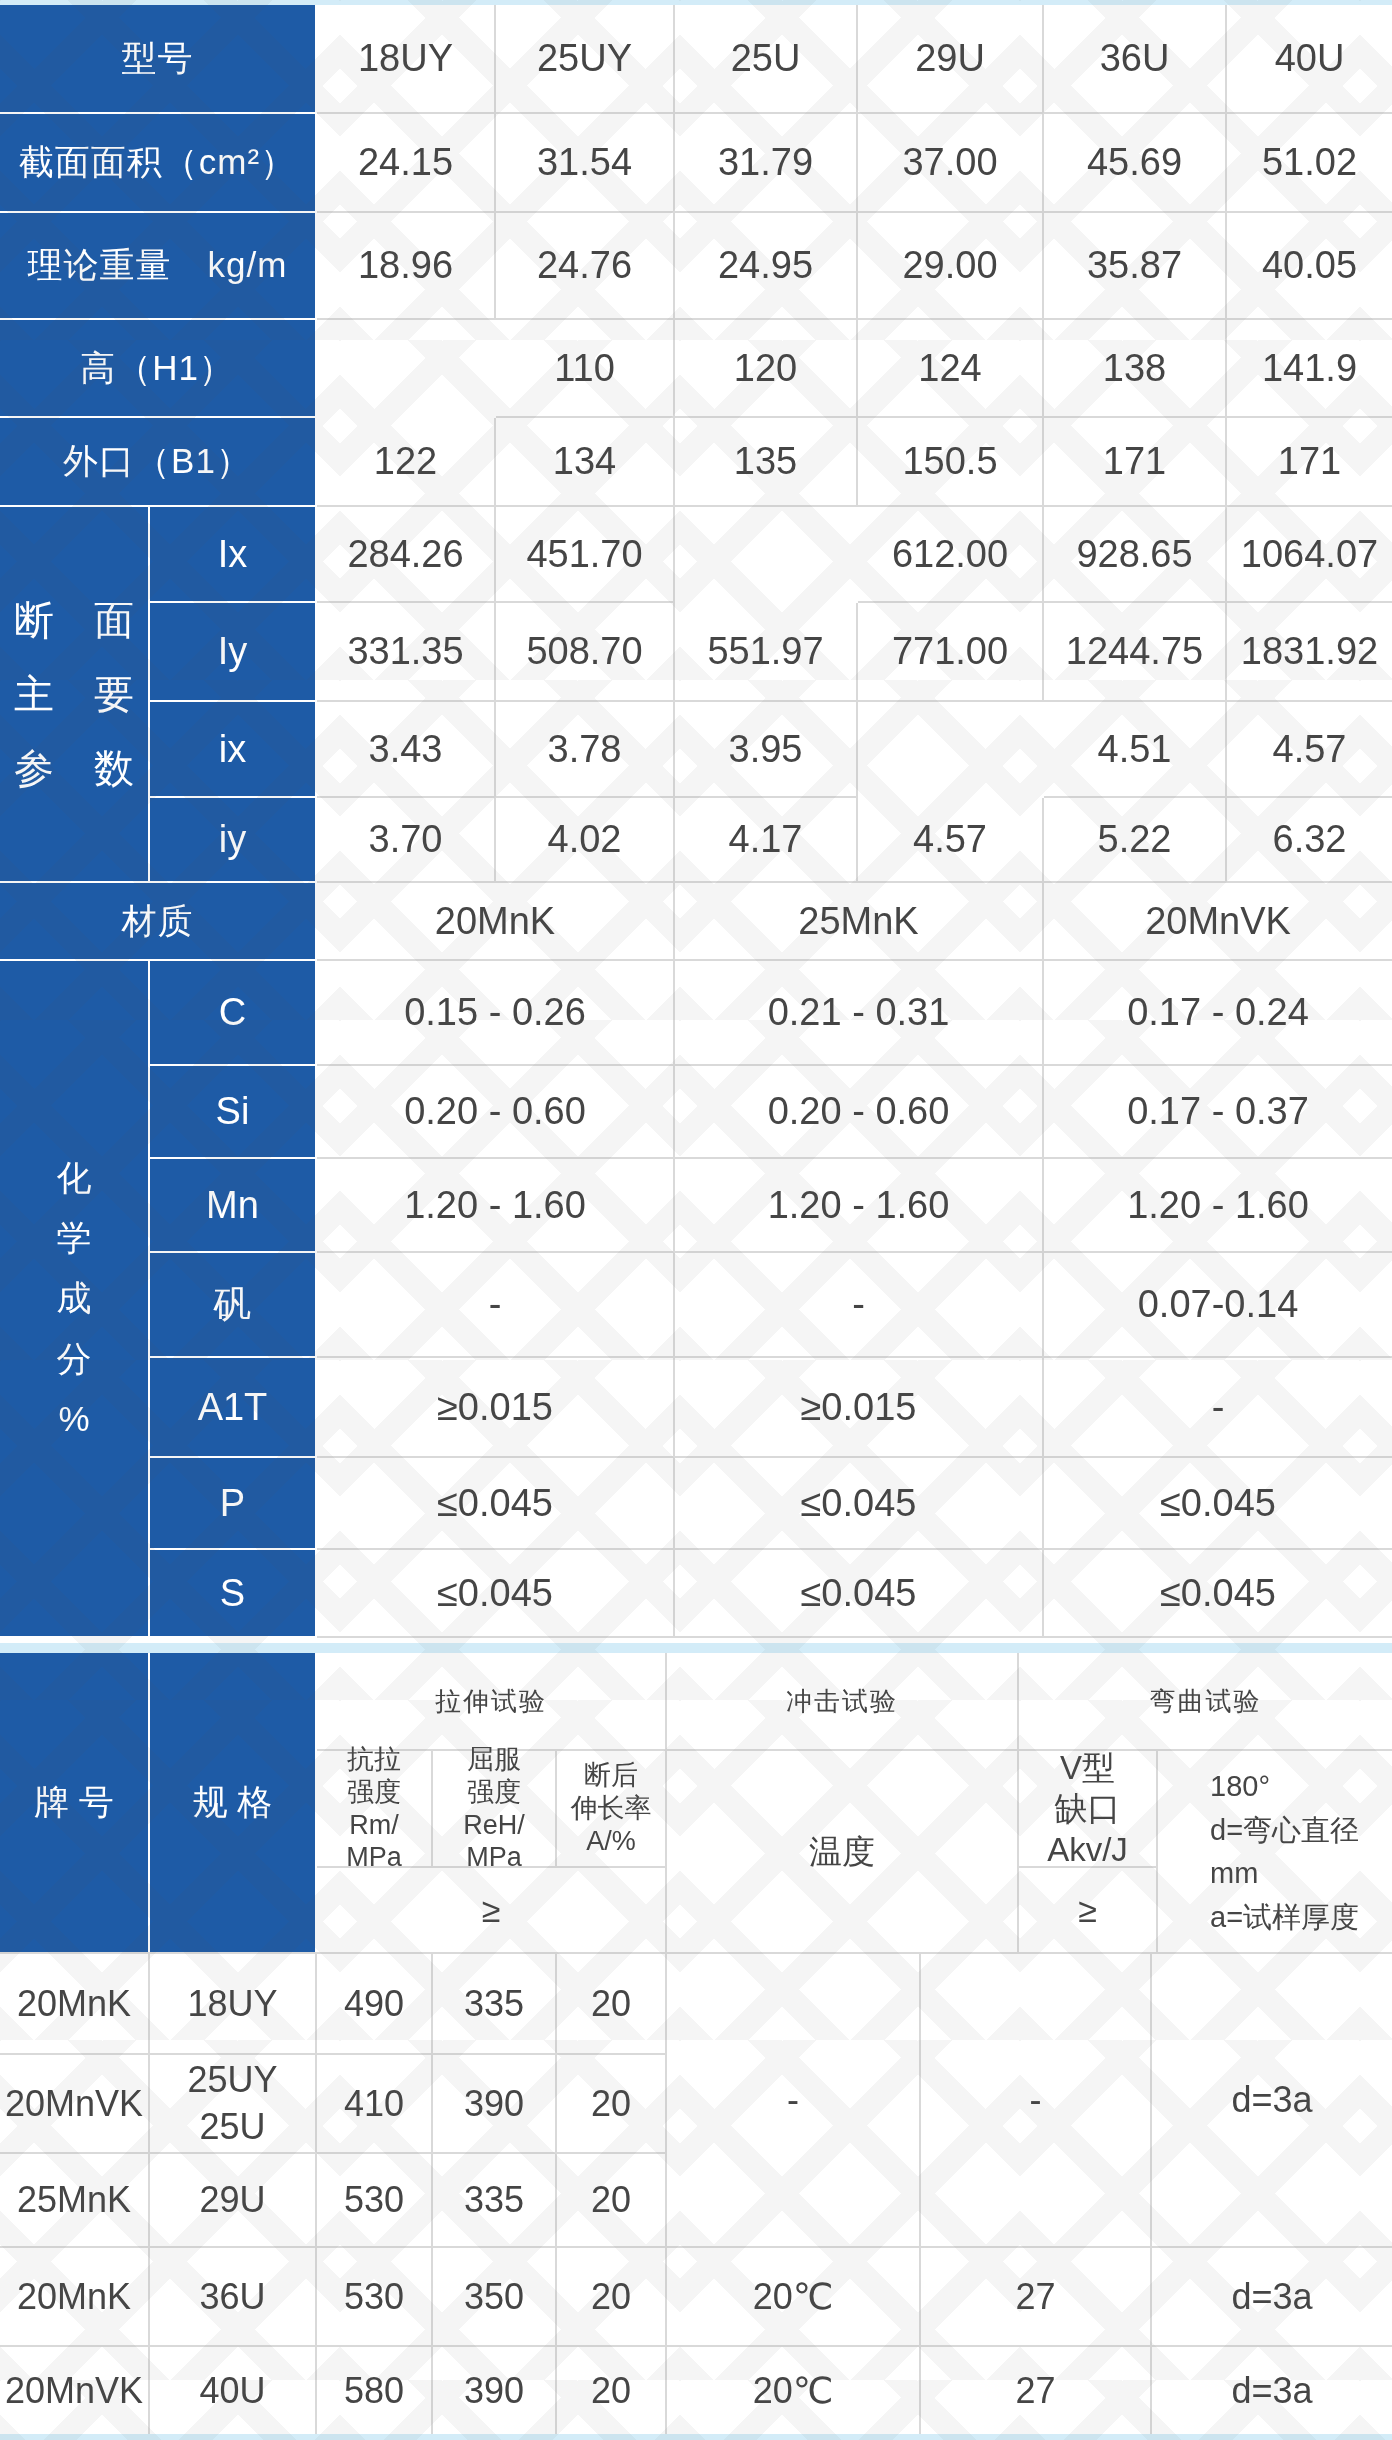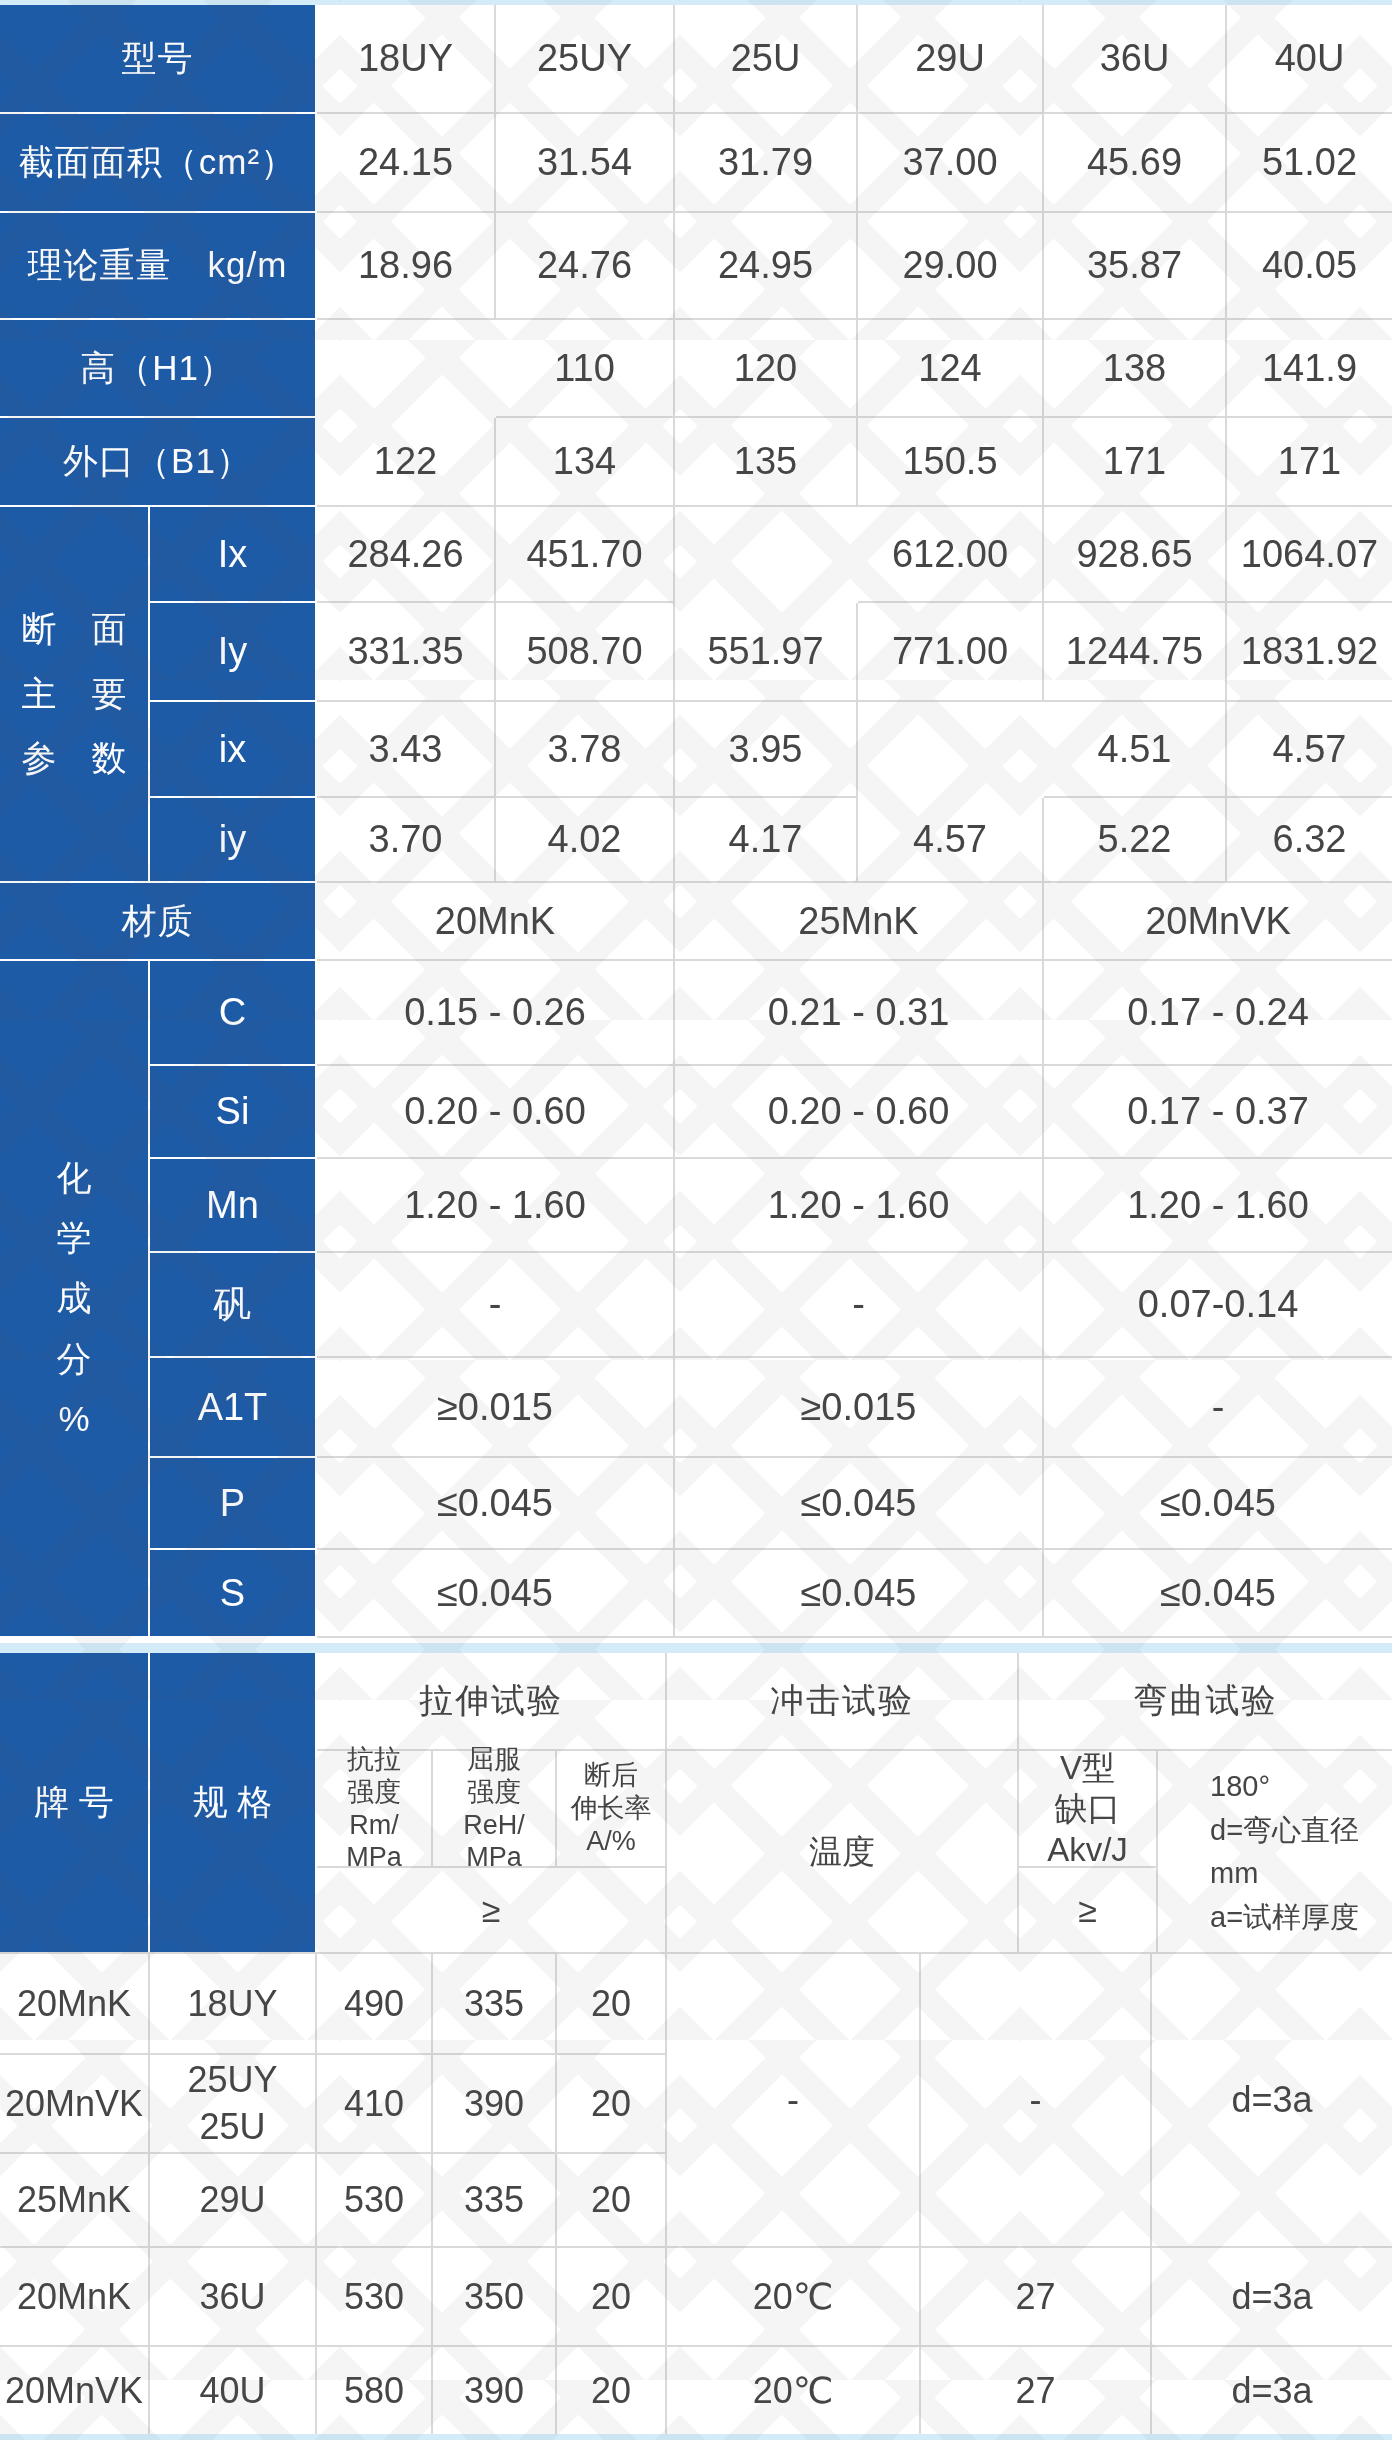--- a/index.html
+++ b/index.html
@@ -14,28 +14,28 @@
   .b{background:#1e5ba6;color:#ffffff;border-color:#ffffff;}
   .er{border-right:none;}
   .nb{border-bottom:none;}
   .col{flex-direction:column;}
   
   .t1{top:5px;height:1633px;width:1392px;
       grid-template-columns:150px 167px 179px 179px 183px 186px 183px 165px;
       grid-template-rows:109px 99px 107px 98px 89px 96px 99px 96px 85px 78px 105px 93px 94px 105px 100px 92px 88px;}
   .t1 .lbl{font-size:35px;letter-spacing:1px;}
   .t1 .v{font-size:38px;}
-  .secline{font-size:35px;line-height:1.85;}
+  .secline{font-size:40px;line-height:1.85;}
   .chemchar{font-size:35px;line-height:1.72;}
   .sublbl{font-size:38px;}
   
   .t2h{top:1653px;height:299px;width:1392px;
        grid-template-columns:150px 167px 116px 124px 110px 352px 139px 234px;
        grid-template-rows:98px 117px 84px;}
-  .t2h .g{font-size:34px;letter-spacing:2px;}
+  .t2h .g{font-size:26px;letter-spacing:2px;}
   .t2h .blab{font-size:35px;}
   .sub{font-size:27px;line-height:1.22;}
   .mid{font-size:33px;line-height:1.25;}
   .bendcell{justify-content:flex-start;align-items:flex-start;padding:14px 0 0 52px;text-align:left;font-size:29px;line-height:1.5;}
   .gte{font-size:34px;}
   
   .t2d{top:1952px;height:484px;width:1392px;border-top:2px solid #d9d9d9;box-sizing:border-box;
        grid-template-columns:150px 167px 116px 124px 110px 254px 231px 240px;
        grid-template-rows:101px 99px 94px 99px 87px;}
   .t2d .c{font-size:36px;}

